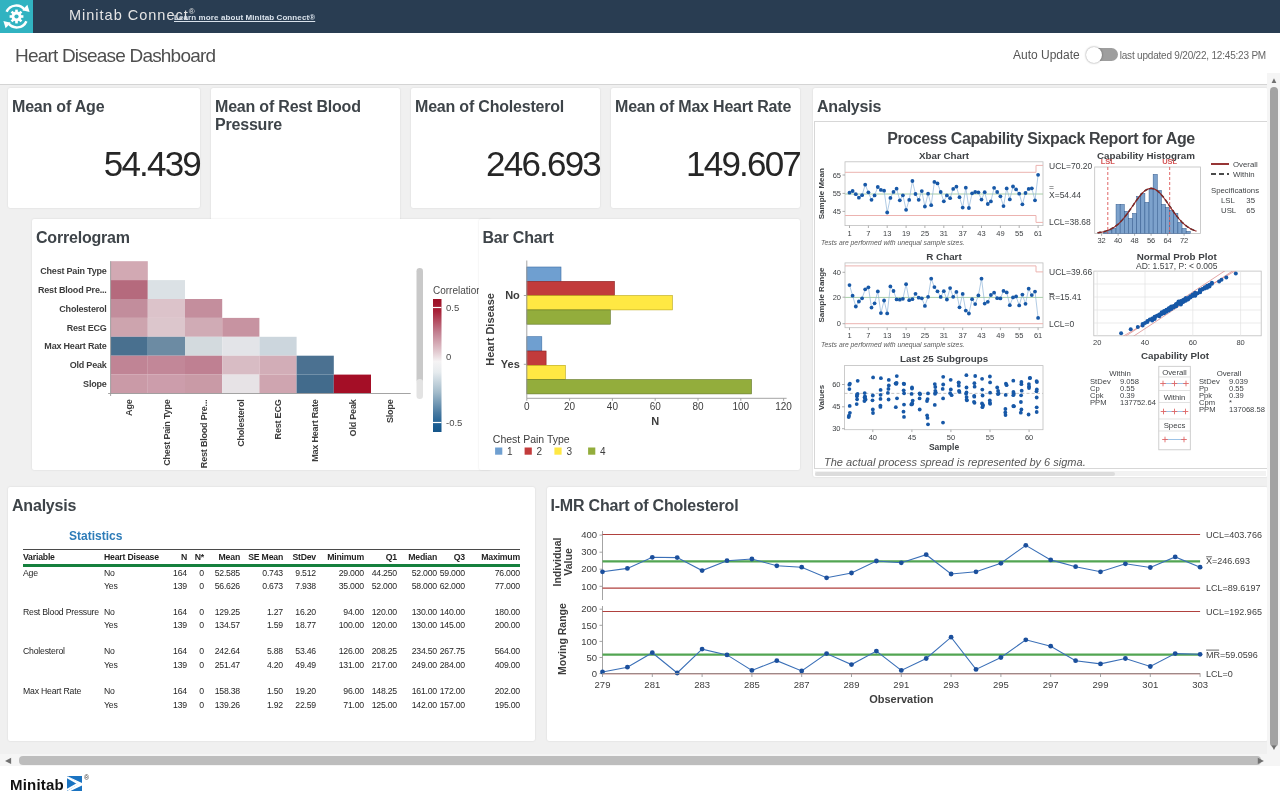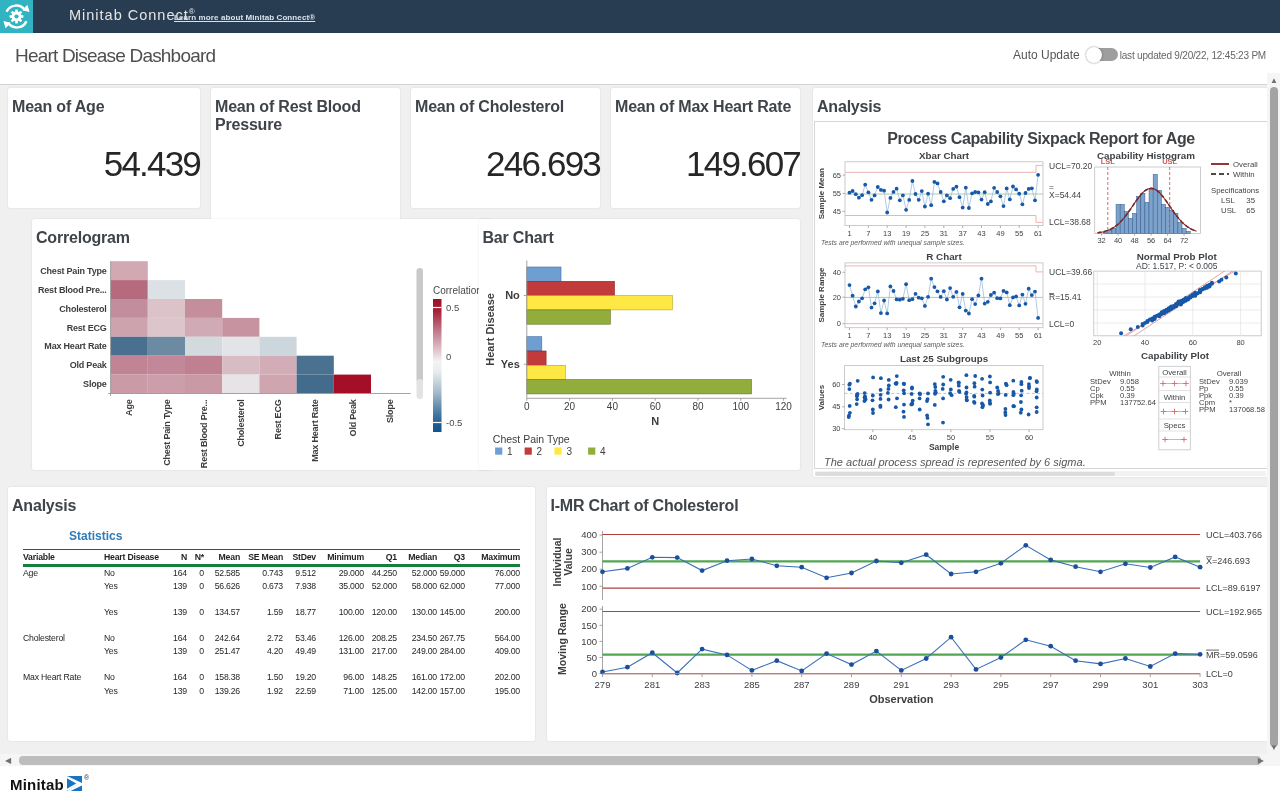--- a/index.html
+++ b/index.html
@@ -877,20 +877,34 @@
           <td>35.000</td>
           <td>52.000</td>
           <td>58.000</td>
           <td>62.000</td>
           <td>77.000</td>
         </tr>
         <tr class="sp">
           <td colspan="12"></td>
         </tr>
         <tr>
+          <td class="l">Rest Blood Pressure</td>
+          <td class="l">No</td>
+          <td>164</td>
+          <td>0</td>
+          <td>129.25</td>
+          <td>1.27</td>
+          <td>16.20</td>
+          <td>94.00</td>
+          <td>120.00</td>
+          <td>130.00</td>
+          <td>140.00</td>
+          <td>180.00</td>
+        </tr>
+        <tr>
           <td class="l"></td>
           <td class="l">Yes</td>
           <td>139</td>
           <td>0</td>
           <td>134.57</td>
           <td>1.59</td>
           <td>18.77</td>
           <td>100.00</td>
           <td>120.00</td>
           <td>130.00</td>
@@ -899,21 +913,21 @@
         </tr>
         <tr class="sp">
           <td colspan="12"></td>
         </tr>
         <tr>
           <td class="l">Cholesterol</td>
           <td class="l">No</td>
           <td>164</td>
           <td>0</td>
           <td>242.64</td>
-          <td>2.72</td>
+          <td>5.88</td>
           <td>53.46</td>
           <td>126.00</td>
           <td>208.25</td>
           <td>234.50</td>
           <td>267.75</td>
           <td>564.00</td>
         </tr>
         <tr>
           <td class="l"></td>
           <td class="l">Yes</td>

